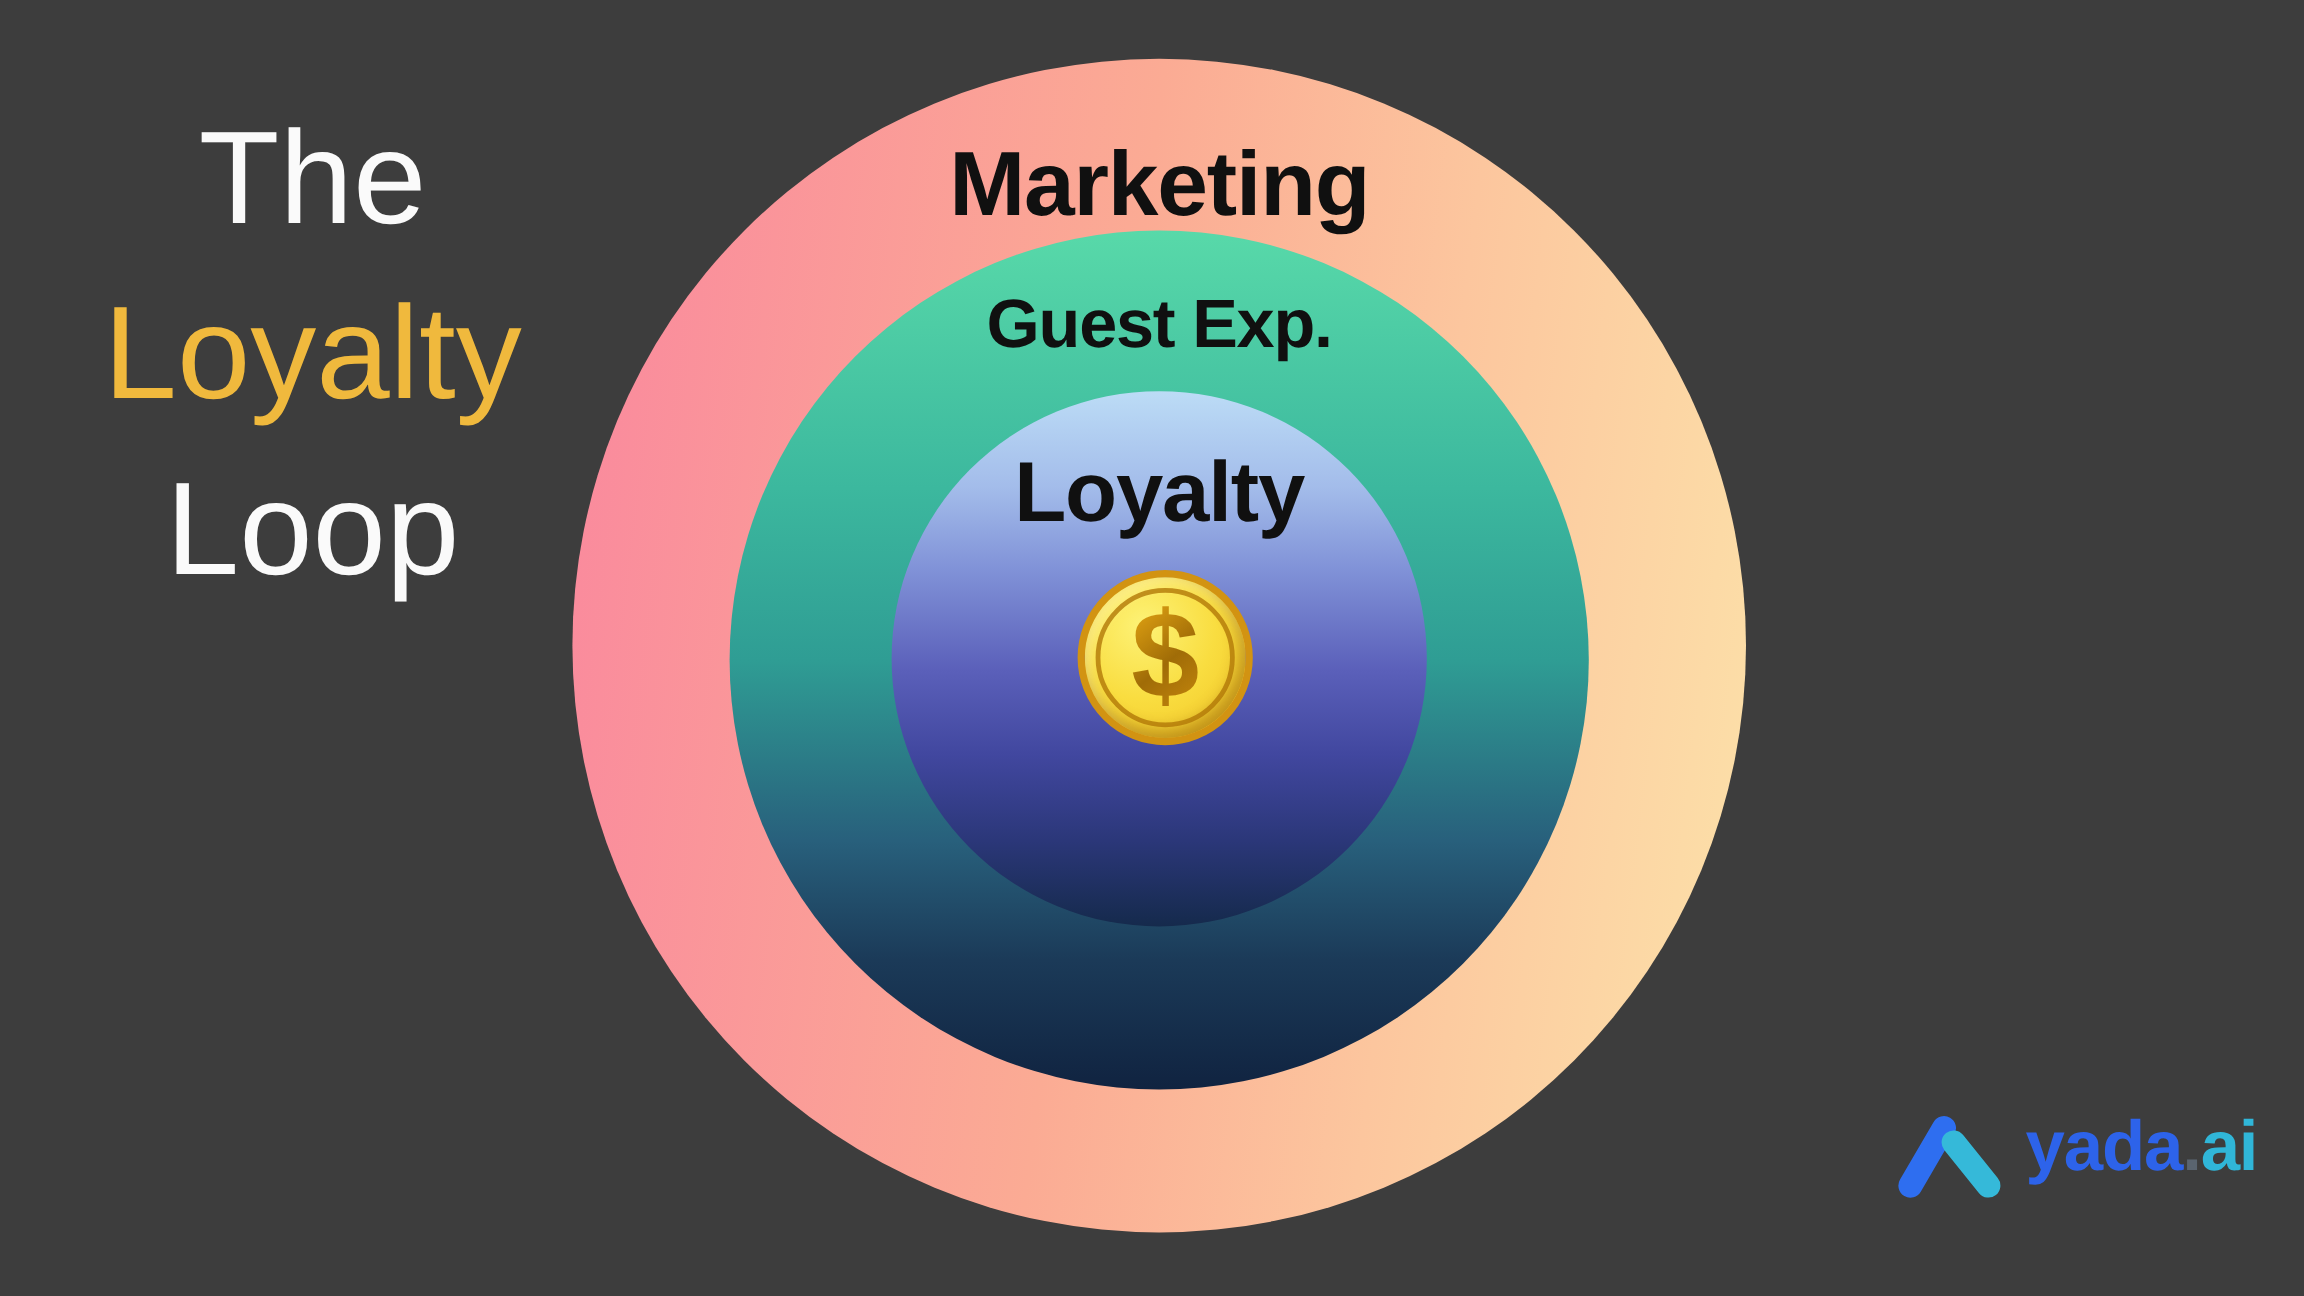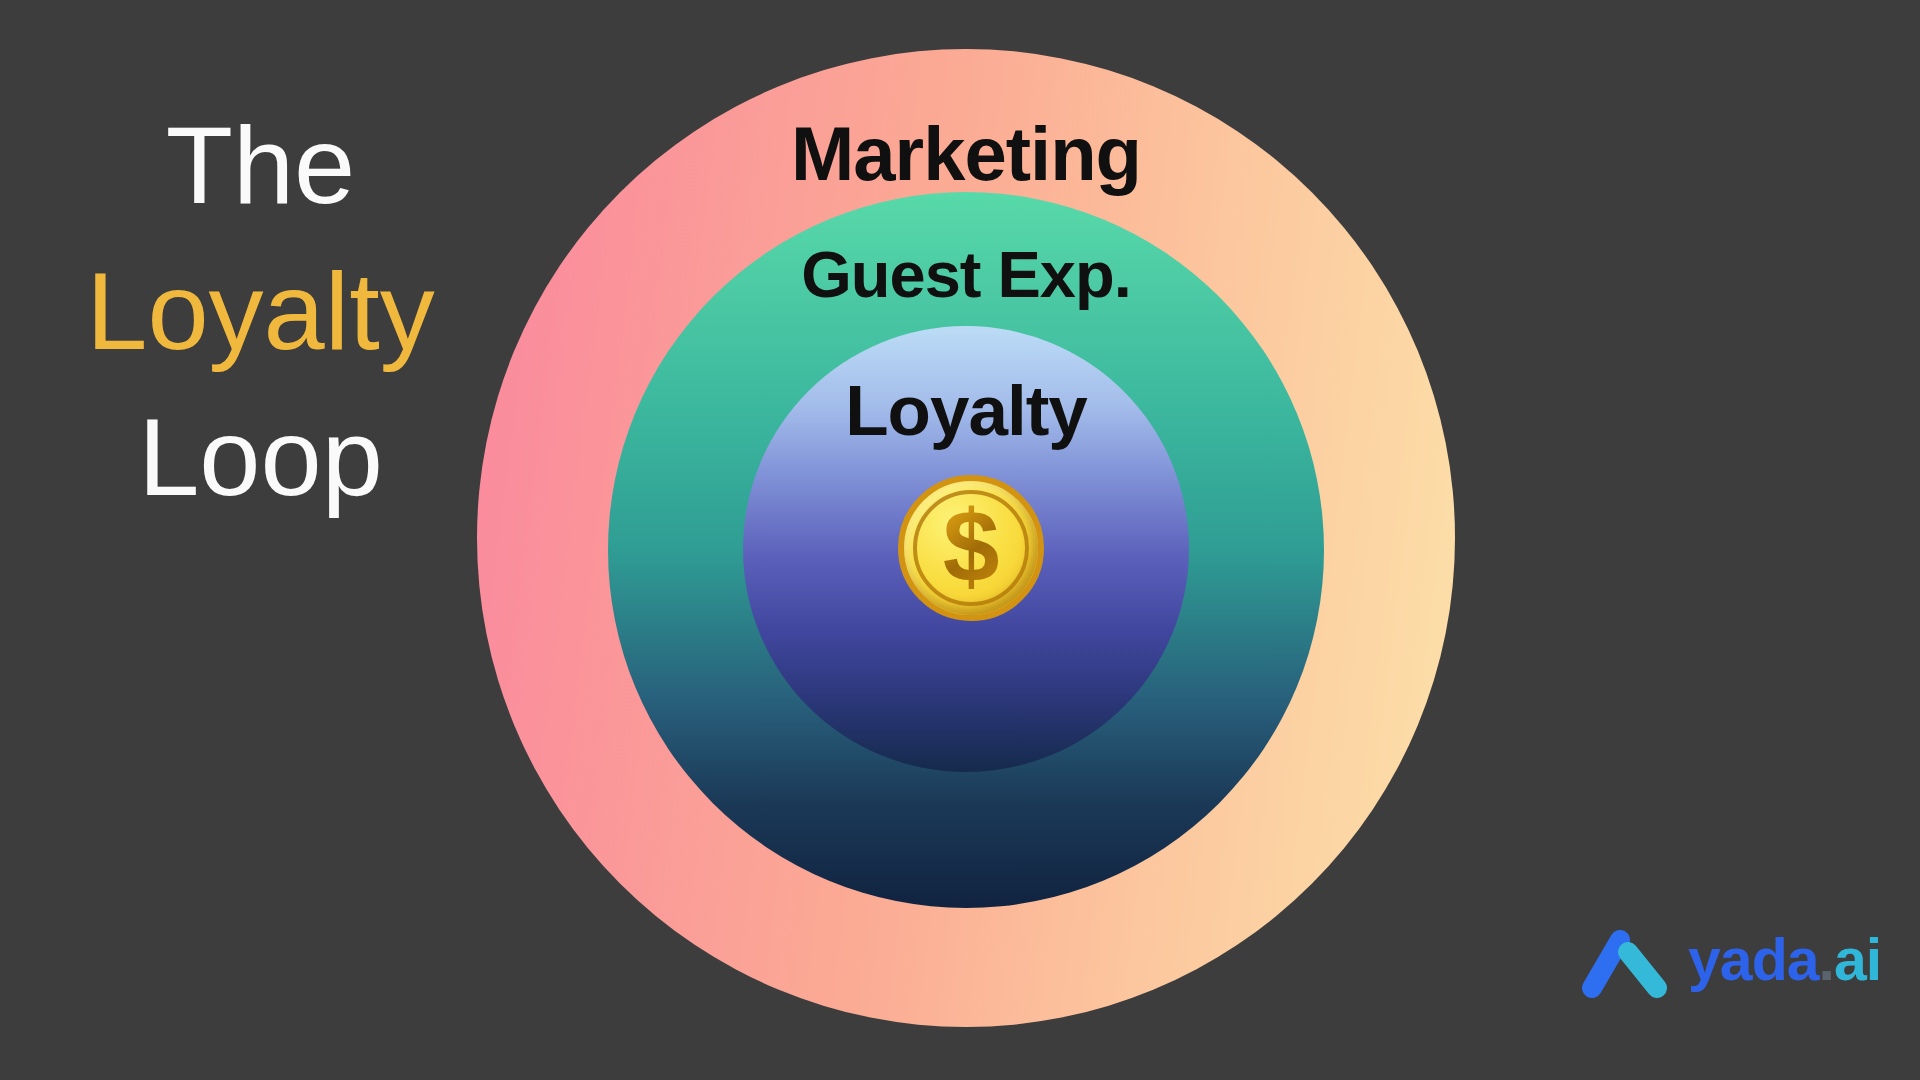--- a/index.html
+++ b/index.html
@@ -13,21 +13,21 @@
     position: relative;
     width: 1920px;
     height: 1080px;
     background: #3d3d3d;
   }
 
   
   .title {
     position: absolute;
     left: 38px;
-    top: 92px;
+    top: 76px;
     width: 445px;
     text-align: center;
     font-size: 110px;
     line-height: 146px;
     font-weight: 400;
     letter-spacing: 0px;
   }
   .t-white { color: #fafafa; }
   .t-accent { color: #f0b93d; }
 
@@ -52,21 +52,21 @@
   
   .ring-label {
     position: absolute;
     text-align: center;
     font-weight: 700;
     color: #101010;
     letter-spacing: -1px;
     line-height: 1;
   }
   .label-marketing { left: 477px; width: 978px; top: 88px;  font-size: 76px; margin-top: 28px; }
-  .label-guest     { left: 608px; width: 716px; top: 242px; font-size: 65px; }
+  .label-guest     { left: 608px; width: 716px; top: 242px; font-size: 57px; }
   .label-loyalty   { left: 743px; width: 446px; top: 375px; font-size: 71px; }
 
   
   .coin {
     position: absolute;
     left: 898px; top: 475px;
     width: 146px; height: 146px;
     border-radius: 50%;
     background: radial-gradient(circle at 36% 30%, #fdf276 0%, #f9dd40 48%, #f5cf30 75%, #edc026 100%);
     border: 6px solid #d29312;
@@ -92,21 +92,21 @@
     background-clip: text;
     color: transparent;
     transform: translateY(-2px);
   }
 
   
   .logo {
     position: absolute;
     left: 1578px; top: 926px;
     display: flex;
-    align-items: center;
+    align-items: flex-start;
     gap: 10px;
   }
   .logo-mark { display: block; }
   .logo-text {
     font-size: 59px;
     font-weight: 700;
     letter-spacing: -1px;
     line-height: 1;
     padding-bottom: 6px;
   }

